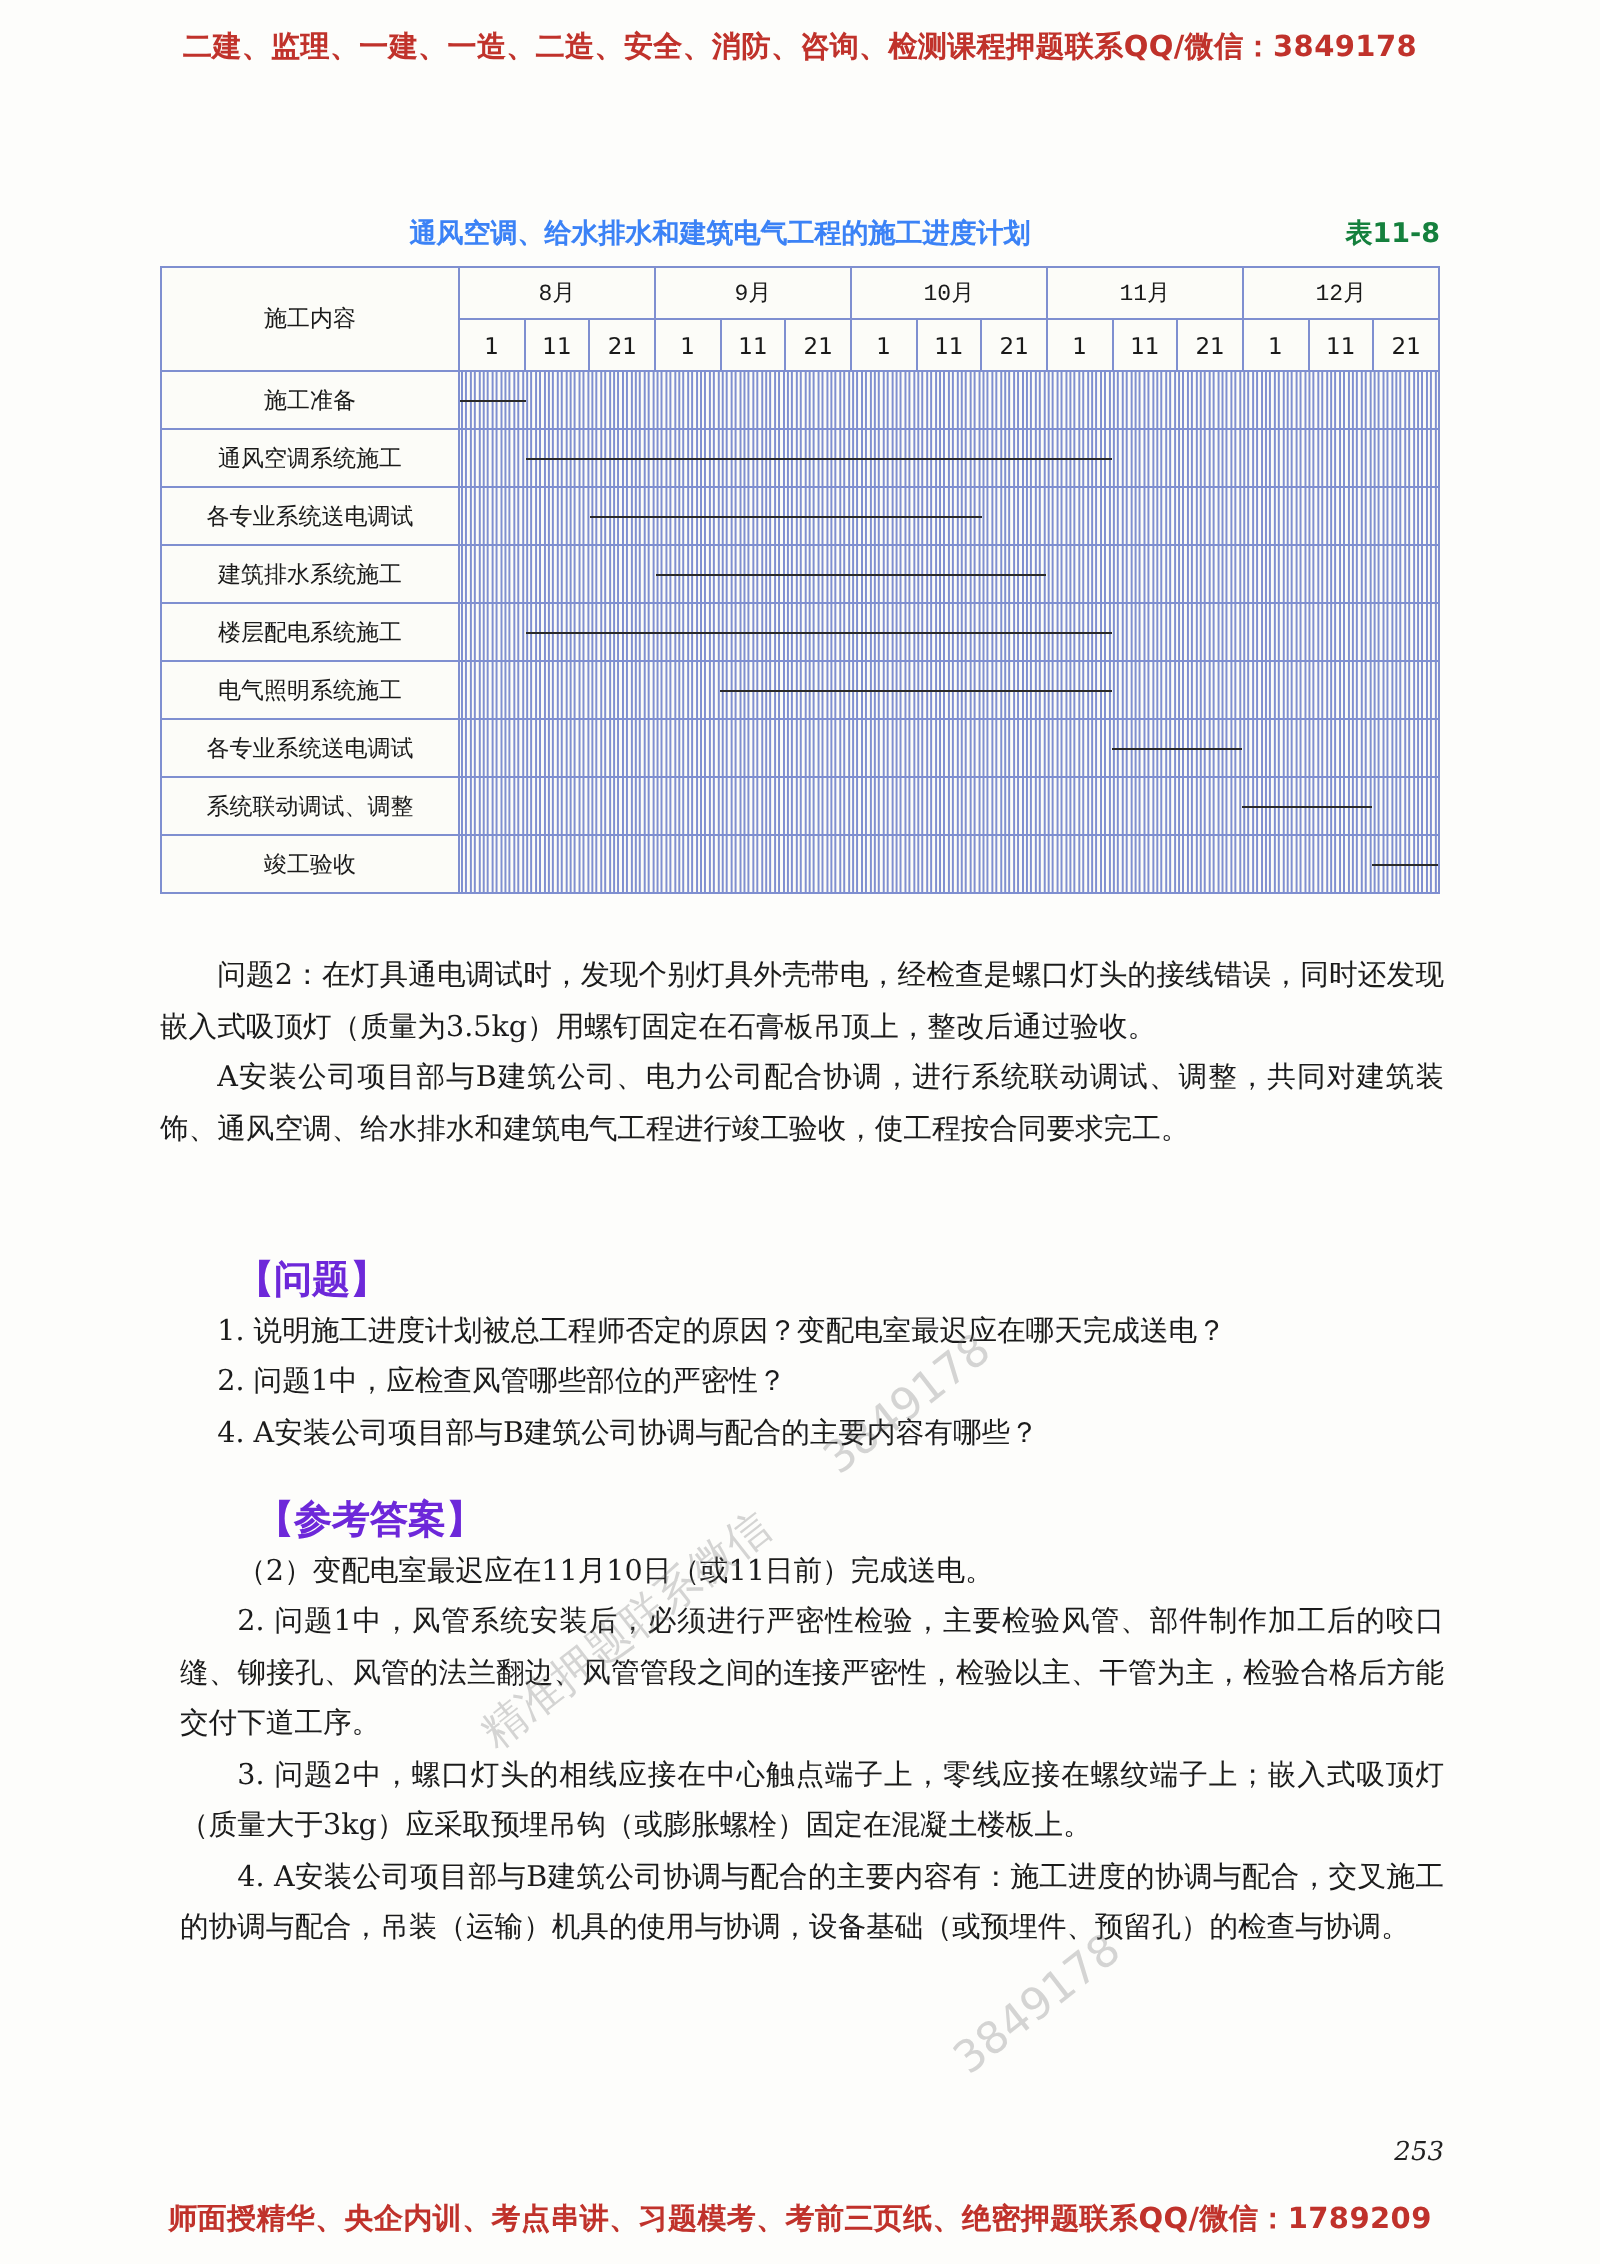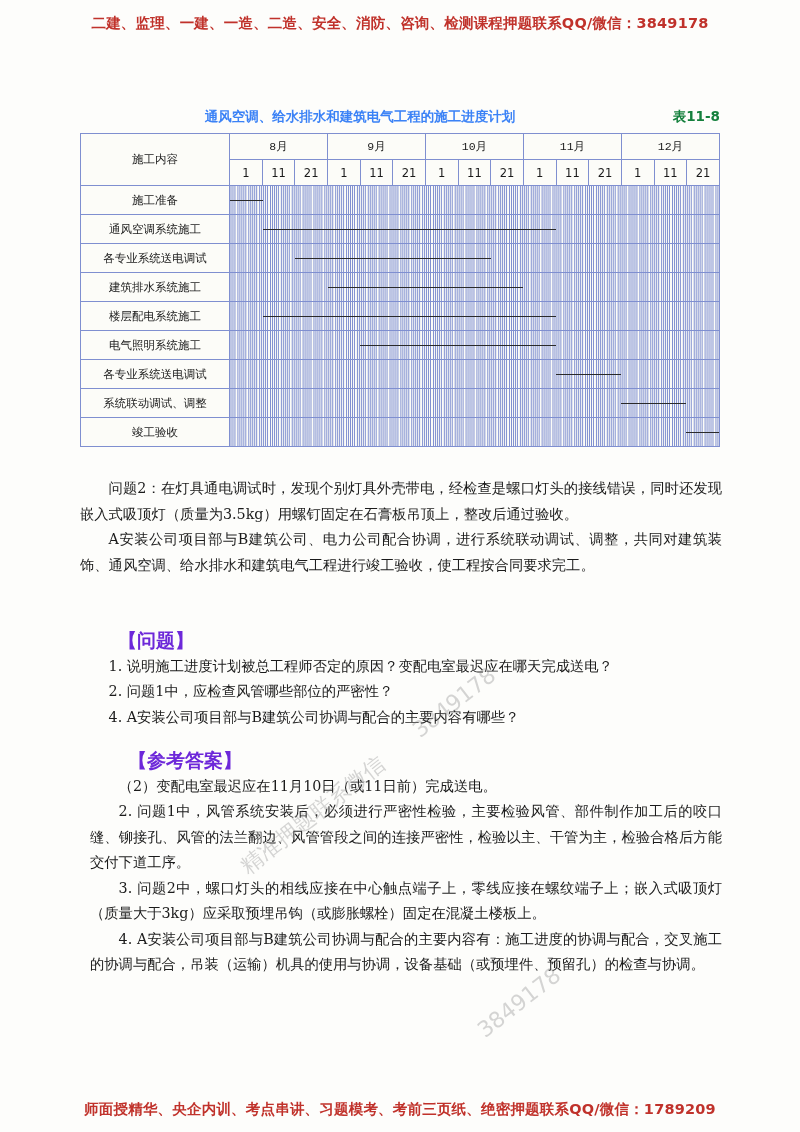--- a/index.html
+++ b/index.html
@@ -267,19 +267,20 @@
   </div>
 
   <div id="ans-block" class="body-text">
     <p class="sec-head">【参考答案】</p>
     <p class="ans-hand">（2）变配电室最迟应在11月10日（或11日前）完成送电。</p>
     <p class="ans-hand">2. 问题1中，风管系统安装后，必须进行严密性检验，主要检验风管、部件制作加工后的咬口缝、铆接孔、风管的法兰翻边、风管管段之间的连接严密性，检验以主、干管为主，检验合格后方能交付下道工序。</p>
     <p class="ans-hand">3. 问题2中，螺口灯头的相线应接在中心触点端子上，零线应接在螺纹端子上；嵌入式吸顶灯（质量大于3kg）应采取预埋吊钩（或膨胀螺栓）固定在混凝土楼板上。</p>
     <p class="ans-hand">4. A安装公司项目部与B建筑公司协调与配合的主要内容有：施工进度的协调与配合，交叉施工的协调与配合，吊装（运输）机具的使用与协调，设备基础（或预埋件、预留孔）的检查与协调。</p>
   </div>
 
+  <div id="page-number">253</div>
 
   <div class="wm" id="wm1">3849178</div>
   <div class="wm" id="wm2">精准押题联系微信</div>
   <div class="wm" id="wm3">3849178</div>
 
   <div id="bottom-banner" class="banner">师面授精华、央企内训、考点串讲、习题模考、考前三页纸、绝密押题联系QQ/微信：1789209</div>
 </div>
 
 </body></html>

